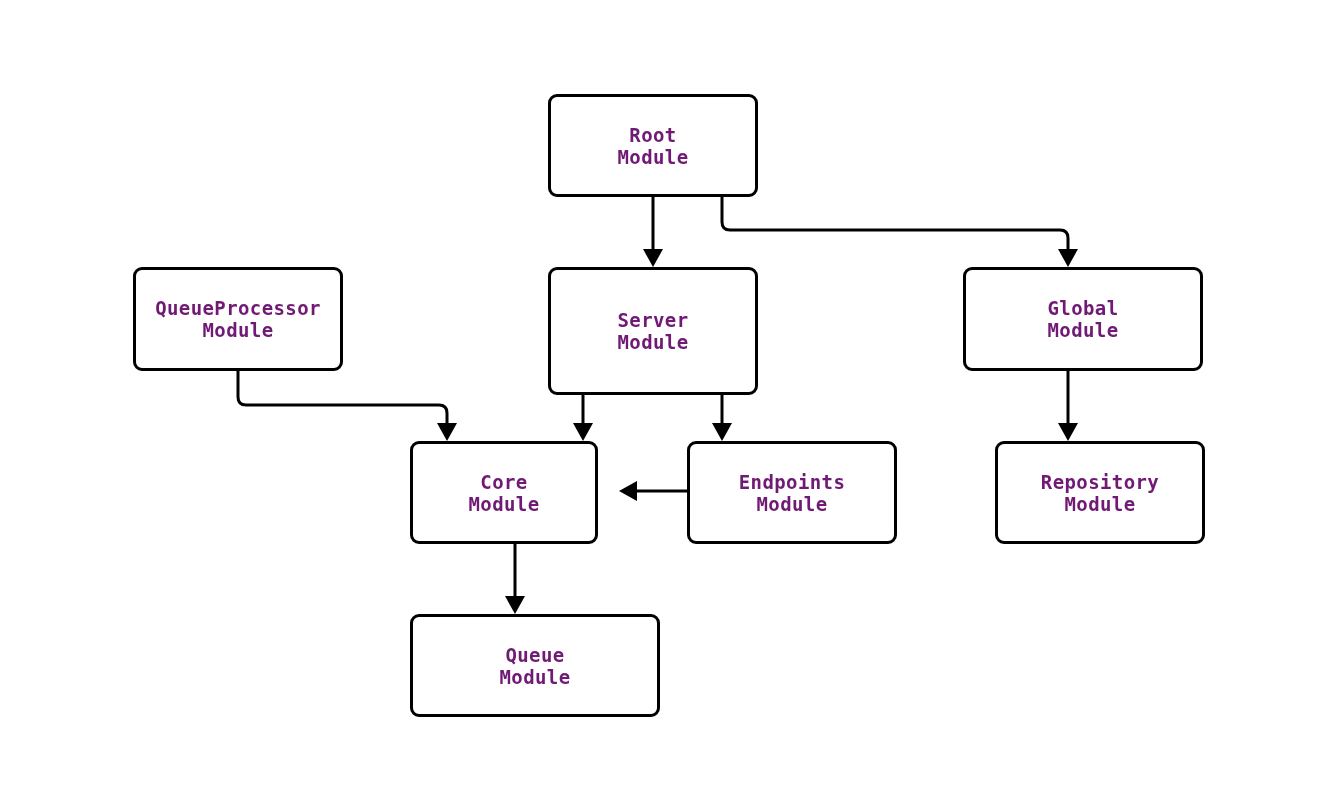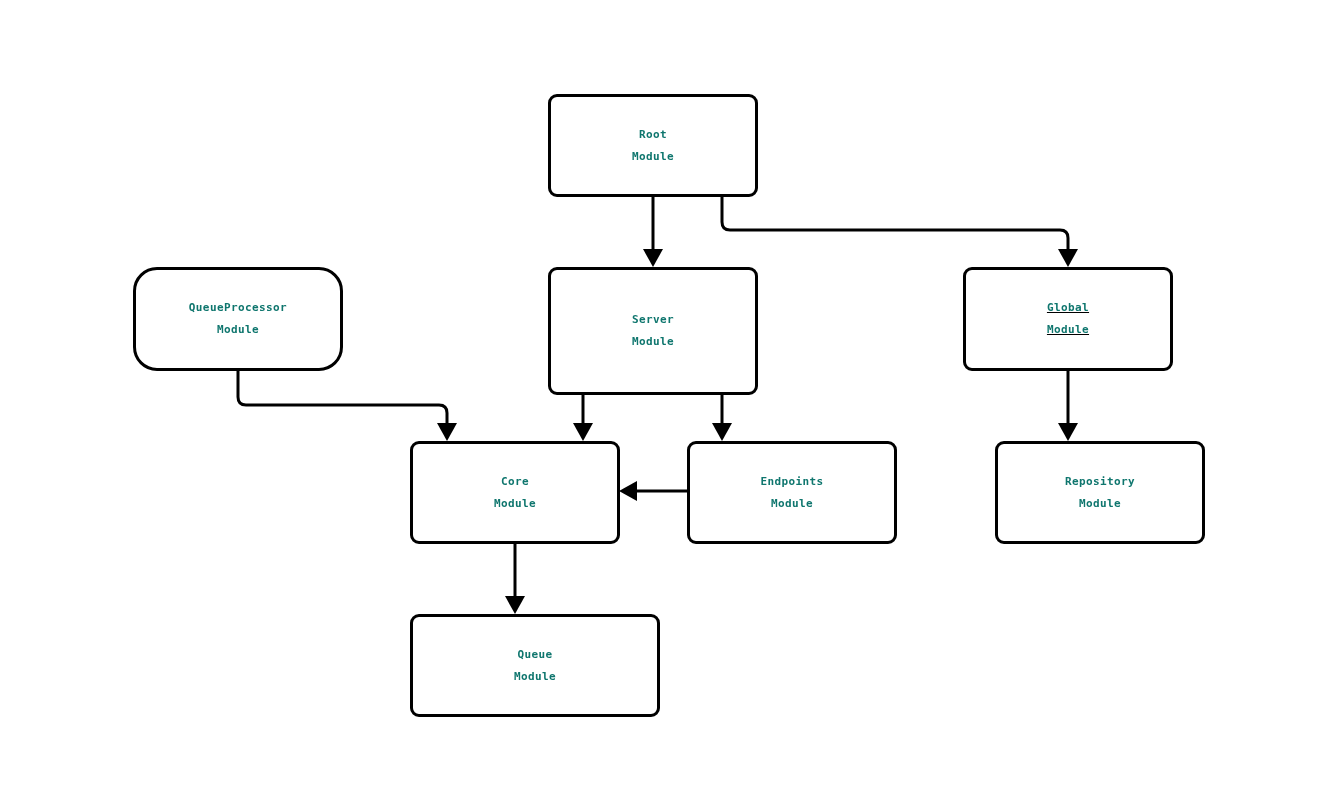--- a/index.html
+++ b/index.html
@@ -33,23 +33,23 @@
     border: 3px solid #000000;
     border-radius: 9px;
     display: flex;
     flex-direction: column;
     align-items: center;
     justify-content: center;
     z-index: 2;
   }
   .node-label {
     font-family: "DejaVu Sans Mono", monospace;
-    font-size: 11px;
+    font-size: 19px;
     font-weight: bold;
-    color: #0f766e;
+    color: #701a75;
     line-height: 22px;
     letter-spacing: 0.4px;
     text-align: center;
     white-space: pre;
     user-select: none;
   }
   .edge-path {
     fill: none;
     stroke: #000000;
     stroke-width: 3;
@@ -87,33 +87,33 @@
         <polygon points="1058,423 1078,423 1068,441" class="arrow-head"></polygon>
         <polygon points="505,596 525,596 515,614" class="arrow-head"></polygon>
       </g>
   </svg>
 
   <div id="nodes-layer">
       <div class="node-box" style="left: 548px; top: 94px; width: 210px; height: 103px;">
         <div class="node-label">Root
 Module</div>
       </div>
-      <div class="node-box" style="left: 133px; top: 267px; width: 210px; height: 104px; border-radius: 24px;">
+      <div class="node-box" style="left: 133px; top: 267px; width: 210px; height: 104px;">
         <div class="node-label">QueueProcessor
 Module</div>
       </div>
       <div class="node-box" style="left: 548px; top: 267px; width: 210px; height: 128px;">
         <div class="node-label">Server
 Module</div>
       </div>
-      <div class="node-box" style="left: 963px; top: 267px; width: 210px; height: 104px; text-decoration: underline;">
+      <div class="node-box" style="left: 963px; top: 267px; width: 240px; height: 104px;">
         <div class="node-label">Global
 Module</div>
       </div>
-      <div class="node-box" style="left: 410px; top: 441px; width: 210px; height: 103px;">
+      <div class="node-box" style="left: 410px; top: 441px; width: 188px; height: 103px;">
         <div class="node-label">Core
 Module</div>
       </div>
       <div class="node-box" style="left: 687px; top: 441px; width: 210px; height: 103px; justify-content: center;">
         <div class="node-label">Endpoints
 Module</div>
       </div>
       <div class="node-box" style="left: 963px; top: 441px; width: 210px; height: 103px; margin-left: 32px;">
         <div class="node-label">Repository
 Module</div>

